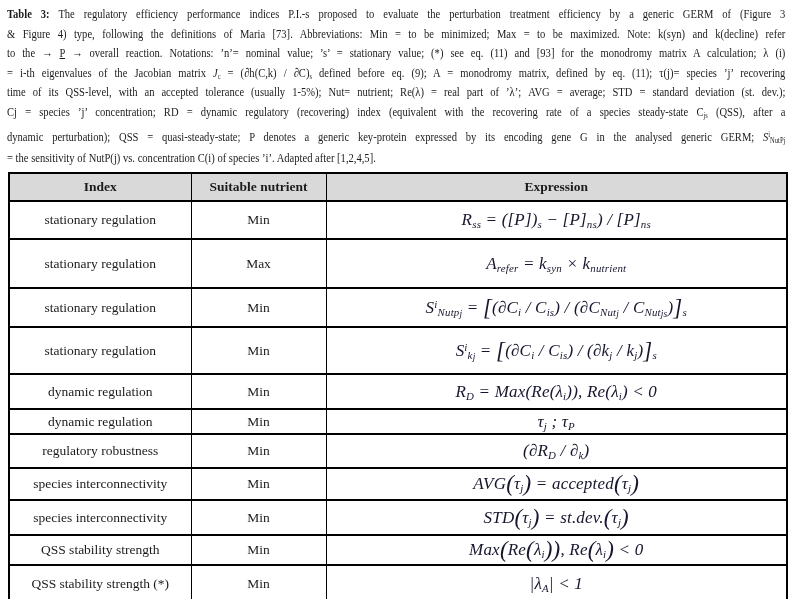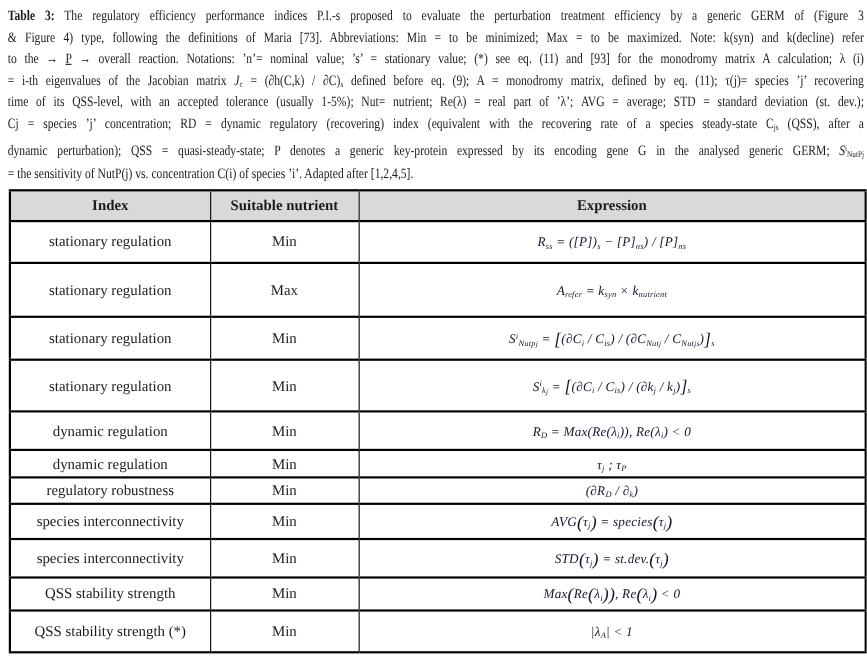--- a/index.html
+++ b/index.html
@@ -36,21 +36,21 @@
     border-left:1px solid var(--border);border-right:1px solid var(--border);
     border-top:2px solid var(--border);border-bottom:2px solid var(--border);
     padding:0 4px;text-align:center;vertical-align:middle;overflow:hidden;
   }
   .ptable thead th{
     background:var(--header-bg);font-weight:700;font-size:13.5px;height:26px;
   }
   .cell{font-size:13.5px;}
   .cell.expr{color:var(--formula);}
   .formula{
-    font-style:italic;color:var(--formula);font-size:12px;letter-spacing:0.2px;
+    font-style:italic;color:var(--formula);font-size:17px;letter-spacing:0.2px;
     white-space:nowrap;
   }
   .formula .sg-sub{font-size:0.64em;vertical-align:-0.28em;}
   .formula .sg-sub2{font-size:0.55em;vertical-align:-0.45em;}
   .formula .sg-sup{font-size:0.64em;vertical-align:0.5em;}
   .formula .sg-big{font-size:1.35em;vertical-align:-0.1em;line-height:0;}
 </style>
 </head>
 <body>
 
@@ -102,29 +102,29 @@
       <tr style="height: 35px;">
         <td class="cell idx">dynamic regulation</td>
         <td class="cell obj">Min</td>
         <td class="cell expr"><span class="formula"><span class="sg-v">R</span><span class="sg-sub">D</span><span class="sg-n"> = Max(Re(λ</span><span class="sg-sub">i</span><span class="sg-n">)), Re(λ</span><span class="sg-sub">i</span><span class="sg-n">) &lt; 0</span></span></td>
       </tr>
       <tr style="height: 25px;">
         <td class="cell idx">dynamic regulation</td>
         <td class="cell obj">Min</td>
         <td class="cell expr"><span class="formula"><span class="sg-v">τ</span><span class="sg-sub">j</span><span class="sg-n"> ; τ</span><span class="sg-sub">P</span></span></td>
       </tr>
-      <tr style="height: 24px; margin-top: 36px;">
+      <tr style="height: 34px; margin-top: 36px;">
         <td class="cell idx">regulatory robustness</td>
         <td class="cell obj">Min</td>
         <td class="cell expr"><span class="formula"><span class="sg-n">(∂R</span><span class="sg-sub">D</span><span class="sg-n"> / ∂</span><span class="sg-sub">k</span><span class="sg-n">)</span></span></td>
       </tr>
       <tr style="height: 32px;">
         <td class="cell idx">species interconnectivity</td>
         <td class="cell obj">Min</td>
-        <td class="cell expr"><span class="formula"><span class="sg-n">AVG</span><span class="sg-big">(</span><span class="sg-n">τ</span><span class="sg-sub">j</span><span class="sg-big">)</span><span class="sg-n"> = species</span><span class="sg-big">(</span><span class="sg-n">τ</span><span class="sg-sub">j</span><span class="sg-big">)</span></span></td>
+        <td class="cell expr"><span class="formula"><span class="sg-n">AVG</span><span class="sg-big">(</span><span class="sg-n">τ</span><span class="sg-sub">j</span><span class="sg-big">)</span><span class="sg-n"> = accepted</span><span class="sg-big">(</span><span class="sg-n">τ</span><span class="sg-sub">j</span><span class="sg-big">)</span></span></td>
       </tr>
       <tr style="height: 35px;">
         <td class="cell idx">species interconnectivity</td>
         <td class="cell obj">Min</td>
         <td class="cell expr"><span class="formula"><span class="sg-n">STD</span><span class="sg-big">(</span><span class="sg-n">τ</span><span class="sg-sub">j</span><span class="sg-big">)</span><span class="sg-n"> = st.dev.</span><span class="sg-big">(</span><span class="sg-n">τ</span><span class="sg-sub">j</span><span class="sg-big">)</span></span></td>
       </tr>
       <tr style="height: 30px;">
         <td class="cell idx">QSS stability strength</td>
         <td class="cell obj">Min</td>
         <td class="cell expr"><span class="formula"><span class="sg-n">Max</span><span class="sg-big">(</span><span class="sg-n">Re</span><span class="sg-big">(</span><span class="sg-n">λ</span><span class="sg-sub">i</span><span class="sg-big">)</span><span class="sg-big">)</span><span class="sg-n">, Re</span><span class="sg-big">(</span><span class="sg-n">λ</span><span class="sg-sub">i</span><span class="sg-big">)</span><span class="sg-n"> &lt; 0</span></span></td>

